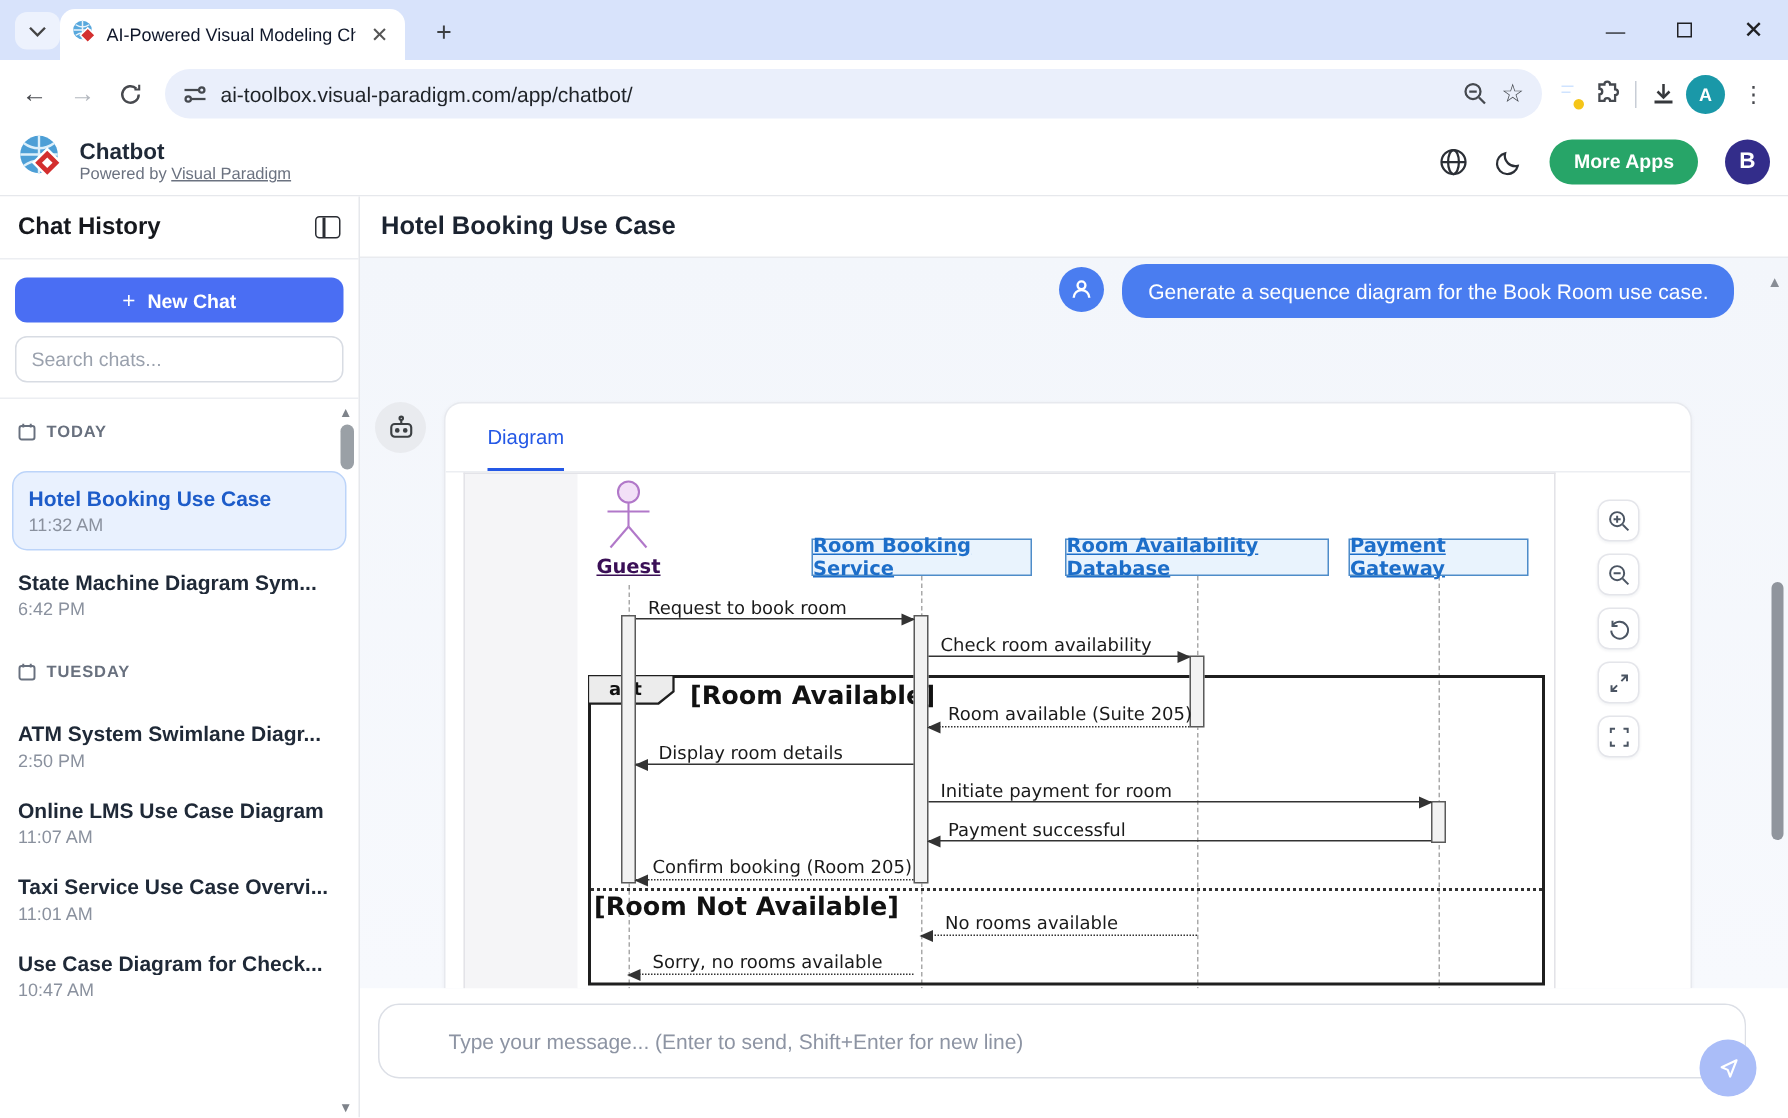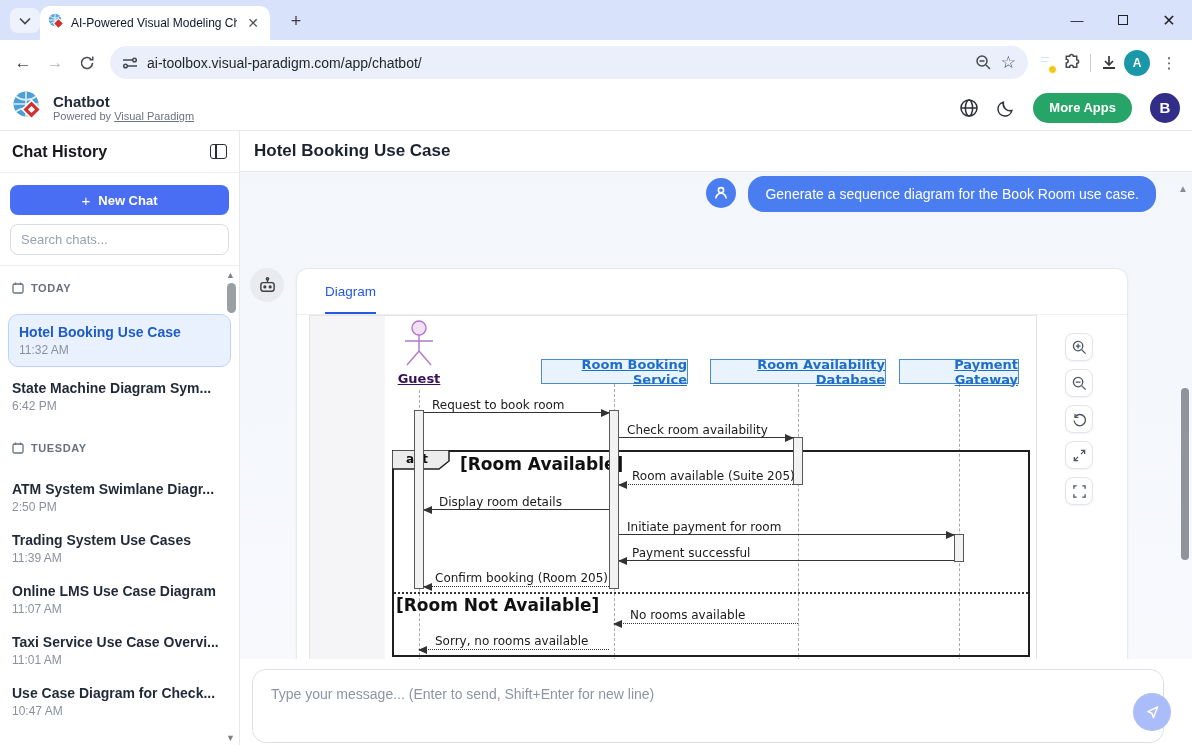--- a/index.html
+++ b/index.html
@@ -107,21 +107,21 @@
   .tab-btn.active { color:#2458e6; border-bottom-color:#2458e6; }
 
   .viewport { position:absolute; left:12px; top:46px; width:728px; height:345px; background:#f5f5f7;
     border:1px solid #e3e3e8; border-bottom:none; overflow:hidden; }
   .surface { position:absolute; left:75px; top:0; width:653px; height:345px; background:#fff; }
 
   
   .ll { position:absolute; width:0; border-left:1px dashed #a9a9a9; }
   .pbox { position:absolute; height:25px; background:#e9f3fd; border:1px solid #4e8cc9; display:flex;
     align-items:center; justify-content:center; font-size:13px; font-weight:700; color:#1d6ec9;
-    text-decoration:underline; font-family:"DejaVu Sans",sans-serif;text-align:right; }
+    text-decoration:underline; font-family:"DejaVu Sans",sans-serif; }
   .act { position:absolute; width:10px; background:#f2f2f2; border:1px solid #5a5a5a; }
   .arr { position:absolute; height:0; border-top:1px solid #333; }
   .arr.dotted { border-top:1px dotted #333; }
   .ah { position:absolute; top:-4px; width:0; height:0; border-top:4px solid transparent;
     border-bottom:4px solid transparent; }
   .ah.r { right:-1px; border-left:9px solid #333; }
   .ah.l { left:-1px; border-right:9px solid #333; }
   .mlabel { position:absolute; font-family:"DejaVu Sans",sans-serif; font-size:12px; color:#1a1a1a;
     white-space:nowrap; }
   .altframe { position:absolute; border:2px solid #1f1f1f; }
@@ -136,22 +136,22 @@
   .controls { position:absolute; left:768px; top:64px; display:flex; flex-direction:column; gap:8px; }
   .ctl { width:28px; height:28px; background:#fff; border:1px solid #e4e5ea; border-radius:8px;
     display:flex; align-items:center; justify-content:center; color:#4b5563;
     box-shadow:0 1px 2px rgba(20,30,60,.06); }
 
   .page-scroll-up { position:absolute; right:4px; top:11px; color:#888d95; font-size:10px; }
   .page-scroll-thumb { position:absolute; right:3px; top:216px; width:8px; height:172px;
     background:#90959d; border-radius:4px; }
 
   .composer { height:86px; background:#fff; position:relative; }
-  .composer-box { position:absolute; left:12px; top:10px; right:28px; height:74px;
-    border:1px solid #dcdfe6; border-radius:14px; background:#fff; }
+  .composer-box { position:absolute; left:12px; top:10px; right:28px; height:50px;
+    border:1px solid #dcdfe6; border-radius:14px; background:#fff;padding-left:28px; }
   .composer-input { width:100%; height:100%; border:none; outline:none; resize:none; border-radius:14px;
     padding:16px 18px; font-size:14px; color:#333; font-family:"Liberation Sans",sans-serif; }
   .composer-input::placeholder { color:#8d94a3; }
   .send-btn { position:absolute; right:21px; top:34px; width:38px; height:38px; border-radius:50%;
     background:#aabdf8; border:none; display:flex; align-items:center; justify-content:center; }
 </style>
 </head>
 <body>
 
 <div class="screen">
@@ -308,24 +308,20 @@
               <line x1="3.5" y1="0.5" x2="3.5" y2="3"></line>
               <line x1="8.5" y1="0.5" x2="8.5" y2="3"></line>
           </svg>
           <span>TUESDAY</span>
         </div>
         <div class="sb-item">
           <div class="sb-item-title">ATM System Swimlane Diagr...</div>
           <div class="sb-item-time">2:50 PM</div>
         </div>
         <div class="sb-item">
-          <div class="sb-item-title">Trading System Use Cases</div>
-          <div class="sb-item-time">11:39 AM</div>
-        </div>
-        <div class="sb-item">
           <div class="sb-item-title">Online LMS Use Case Diagram</div>
           <div class="sb-item-time">11:07 AM</div>
         </div>
         <div class="sb-item">
           <div class="sb-item-title">Taxi Service Use Case Overvi...</div>
           <div class="sb-item-time">11:01 AM</div>
         </div>
         <div class="sb-item">
           <div class="sb-item-title">Use Case Diagram for Check...</div>
           <div class="sb-item-time">10:47 AM</div>

